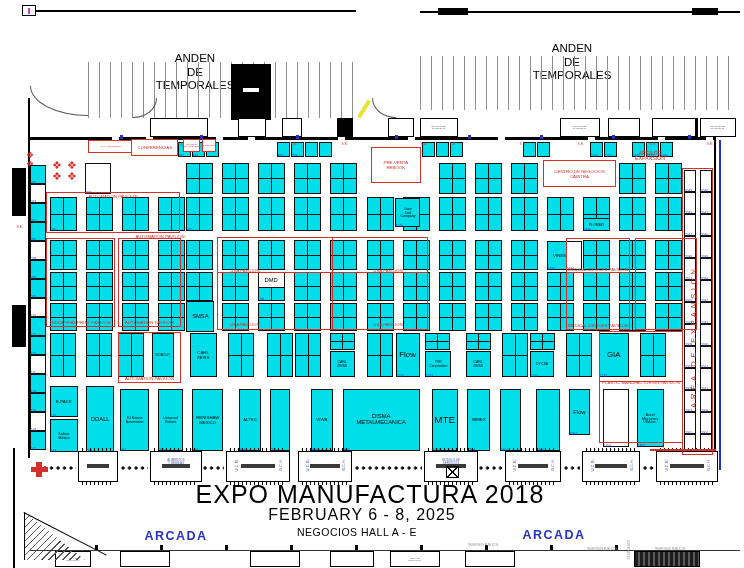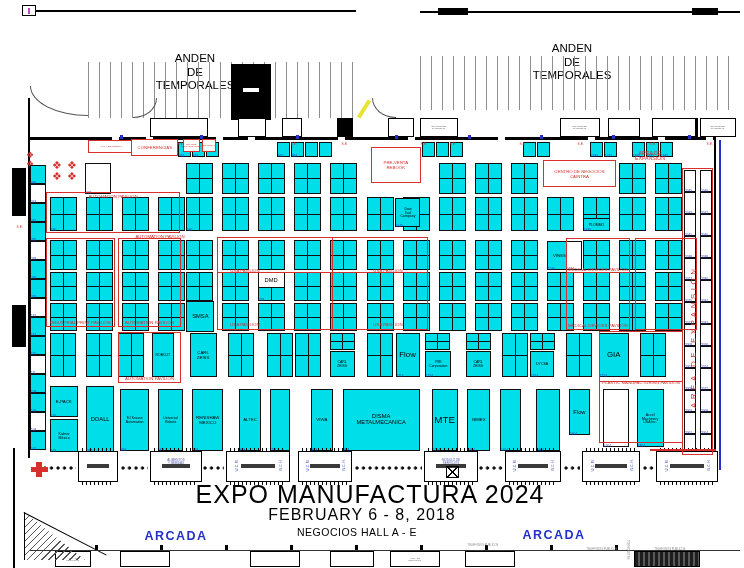--- a/index.html
+++ b/index.html
@@ -698,18 +698,18 @@
 
   <div class="crossicon" style="left:31px;top:462px;width:17px;height:15px;"></div>
 
   <div class="ramp"></div>
   <div class="hyp"></div>
 
   <div class="abs" style="left:30px;top:550px;width:710px;height:1px;background:#333;"></div>
   <div class="darkblock" style="left:634px;top:551px;width:66px;height:16px;"></div>
   <div class="vgray" style="left:625px;top:528px;">TORNIQUETES</div>
 
-  <div class="title" style="left:370px;top:480px;font-size:25px;letter-spacing:1px;">EXPO MANUFACTURA 2024</div>
-  <div class="title" style="left:362px;top:506px;font-size:16px;letter-spacing:1px;">FEBRUARY 6 - 8, 2018</div>
+  <div class="title" style="left:370px;top:480px;font-size:25px;letter-spacing:1px;">EXPO MANUFACTURA 2018</div>
+  <div class="title" style="left:362px;top:506px;font-size:16px;letter-spacing:1px;">FEBRUARY 6 - 8, 2025</div>
   <div class="title" style="left:357px;top:526px;font-size:10.5px;letter-spacing:.5px;">NEGOCIOS HALL A - E</div>
   <div class="arcada" style="left:176px;top:529px;">ARCADA</div>
   <div class="arcada" style="left:554px;top:528px;">ARCADA</div>
 </div>
 
 </body></html>

